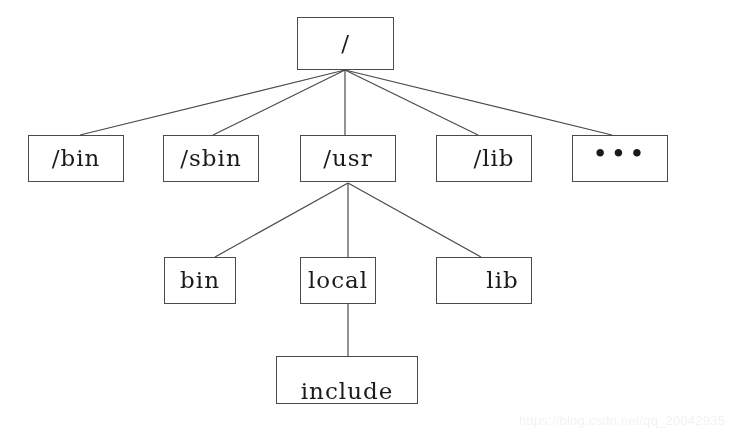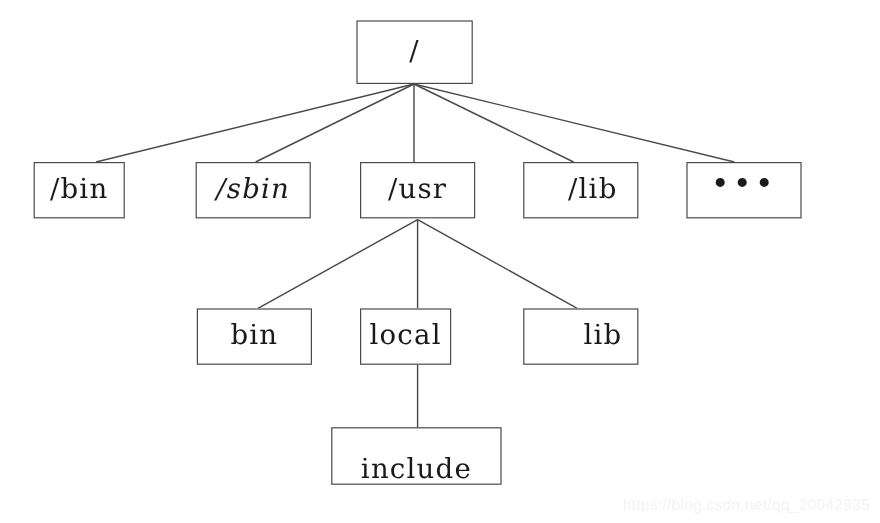--- a/index.html
+++ b/index.html
@@ -70,26 +70,26 @@
       <line x1="345" y1="70" x2="478" y2="135" stroke="#4a4a4a" stroke-width="1.2"></line>
       <line x1="345" y1="70" x2="612" y2="135" stroke="#4a4a4a" stroke-width="1.2"></line>
       <line x1="348" y1="183" x2="215" y2="257" stroke="#4a4a4a" stroke-width="1.2"></line>
       <line x1="348" y1="183" x2="348" y2="257" stroke="#4a4a4a" stroke-width="1.2"></line>
       <line x1="348" y1="183" x2="481" y2="257" stroke="#4a4a4a" stroke-width="1.2"></line>
       <line x1="348" y1="304" x2="348" y2="356" stroke="#4a4a4a" stroke-width="1.2"></line>
     </svg>
 
   <div id="node-layer">
       <div class="node" style="left: 297px; top: 17px; width: 97px; height: 53px;"><span class="node-label">/</span></div>
-      <div class="node" style="left: 28px; top: 135px; width: 76px; height: 47px;"><span class="node-label">/bin</span></div>
-      <div class="node" style="left: 163px; top: 135px; width: 96px; height: 47px; font-style: italic;"><span class="node-label">/sbin</span></div>
+      <div class="node" style="left: 28px; top: 135px; width: 96px; height: 47px;"><span class="node-label">/bin</span></div>
+      <div class="node" style="left: 163px; top: 135px; width: 96px; height: 47px;"><span class="node-label">/sbin</span></div>
       <div class="node" style="left: 300px; top: 135px; width: 96px; height: 47px;"><span class="node-label">/usr</span></div>
       <div class="node" style="left: 436px; top: 135px; width: 96px; height: 47px; padding-left: 20px;"><span class="node-label">/lib</span></div>
       <div class="node" style="left: 572px; top: 135px; width: 96px; height: 47px;"><span class="node-label dots">•••</span></div>
-      <div class="node" style="left: 164px; top: 257px; width: 96px; height: 47px;"><span class="node-label">bin</span></div>
+      <div class="node" style="left: 164px; top: 257px; width: 72px; height: 47px;"><span class="node-label">bin</span></div>
       <div class="node" style="left: 300px; top: 257px; width: 76px; height: 47px;"><span class="node-label">local</span></div>
       <div class="node" style="left: 436px; top: 257px; width: 96px; height: 47px; padding-left: 37px;"><span class="node-label">lib</span></div>
       <div class="node" style="left: 276px; top: 356px; width: 142px; height: 48px; align-items: flex-end;"><span class="node-label">include</span></div>
     </div>
 
   <div class="watermark">https://blog.csdn.net/qq_20042935</div>
 
 </div>
 
 </body></html>

